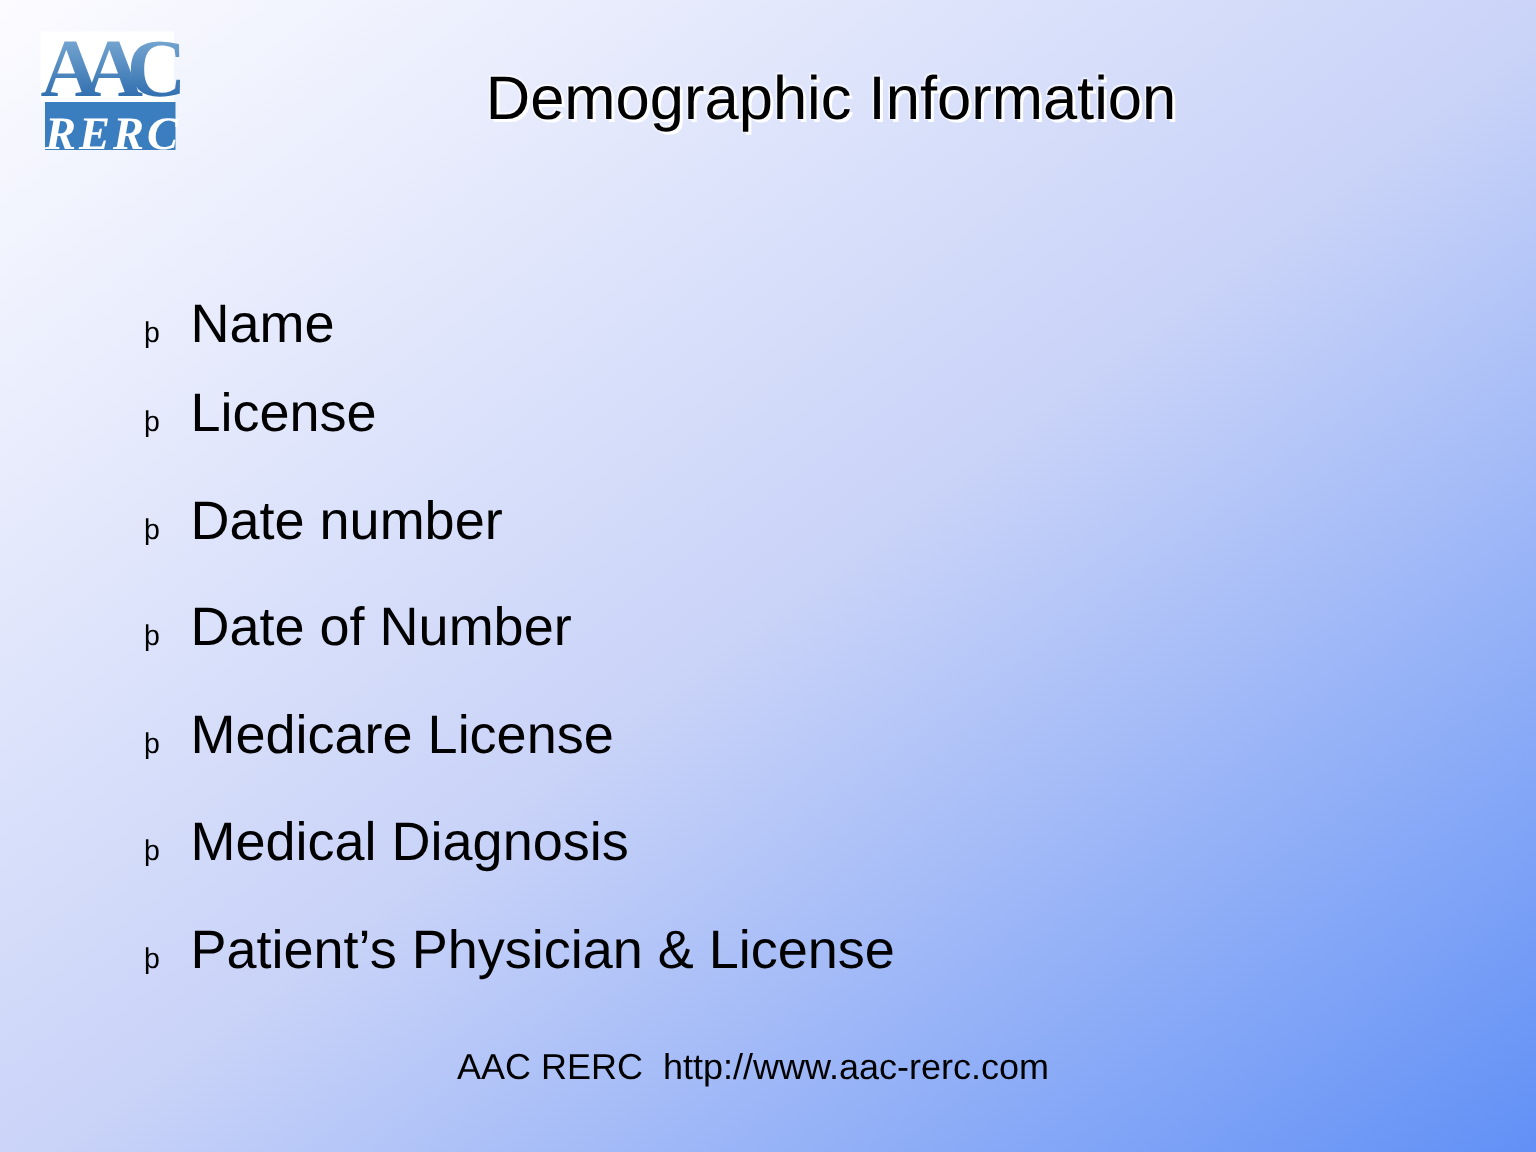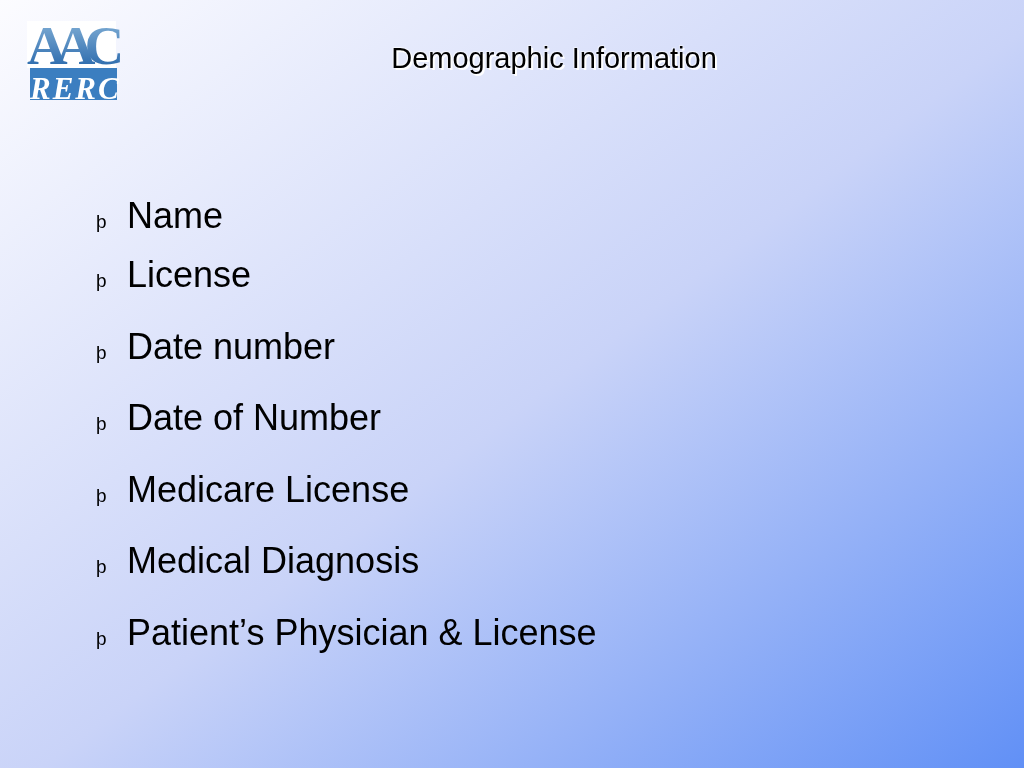--- a/index.html
+++ b/index.html
@@ -56,21 +56,21 @@
   }
 
   
   .title {
     position: absolute;
     left: 84px;
     right: 0;
     top: 42px;
     margin: 0;
     text-align: center;
-    font-size: 29px;
+    font-size: 41px;
     font-weight: 400;
     color: #000;
     text-shadow:
       2px 2px 0 rgba(255,255,255,0.95),
       -1px -1px 0 rgba(255,255,255,0.45),
       1px -1px 0 rgba(255,255,255,0.35),
       -1px 1px 0 rgba(255,255,255,0.35);
   }
 
   
@@ -139,14 +139,15 @@
       <span class="bullet-glyph">þ</span><span class="bullet-label">Medicare License</span>
     </li>
     <li class="bullet-row" style="top:495px">
       <span class="bullet-glyph">þ</span><span class="bullet-label">Medical Diagnosis</span>
     </li>
     <li class="bullet-row" style="top:567px">
       <span class="bullet-glyph">þ</span><span class="bullet-label">Patient’s Physician &amp; License</span>
     </li>
   </ul>
 
+  <div class="footer">AAC RERC  http://www.aac-rerc.com</div>
 
 </div>
 
 </body></html>

